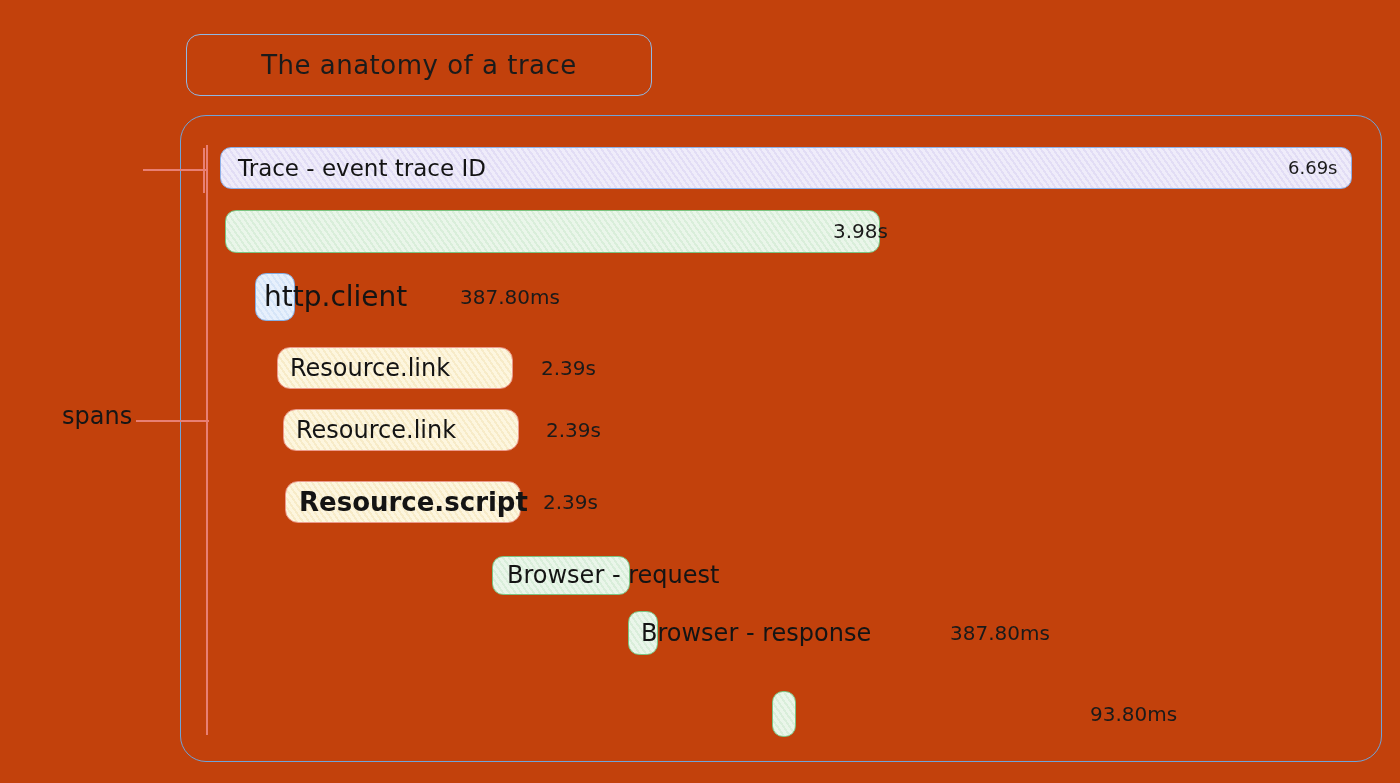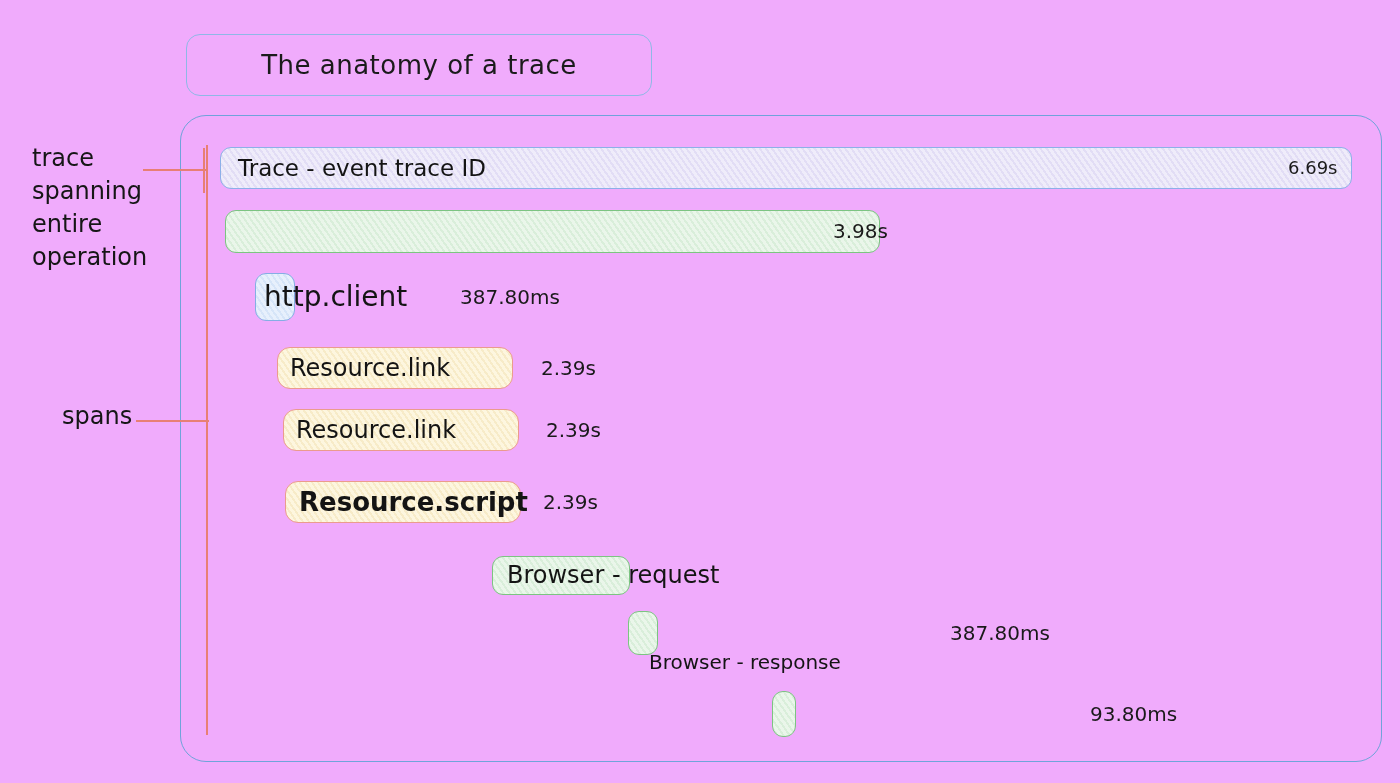--- a/index.html
+++ b/index.html
@@ -6,21 +6,21 @@
     margin: 0;
     padding: 0;
     background: #ffffff;
     font-family: "DejaVu Sans", "Liberation Sans", sans-serif;
     color: #1d1d1d;
   }
   #canvas {
     position: relative;
     width: 1400px;
     height: 783px;
-    background: #f0abfc;
+    background: #c2410c;
     overflow: hidden;
   }
 
   
   #title-box {
     position: absolute;
     left: 186px; top: 34px;
     width: 464px; height: 60px;
     border: 1.6px solid #8fb8e6;
     border-radius: 14px;
@@ -131,21 +131,21 @@
   #resscript-bar { left: 285px; top: 481px; width: 236px; height: 42px; }
   #resscript-lbl { left: 299px; top: 481px; line-height: 42px; font-size: 26px; font-weight: bold; }
   #resscript-dur { left: 543px; top: 481px; line-height: 42px; }
 
   
   #request-bar { left: 492px; top: 556px; width: 138px; height: 39px; }
   #request-lbl { left: 507px; top: 556px; line-height: 39px; font-size: 24px; }
 
   
   #response-bar { left: 628px; top: 611px; width: 30px; height: 44px; }
-  #response-lbl { left: 641px; top: 640px; line-height: 44px; font-size: 20px; margin-left: 8px; }
+  #response-lbl { left: 641px; top: 611px; line-height: 44px; font-size: 24px; }
   #response-dur { left: 950px; top: 611px; line-height: 44px; }
 
   
   #loadevent-bar { left: 772px; top: 691px; width: 24px; height: 46px; }
   #loadevent-lbl { left: 785px; top: 691px; line-height: 46px; font-size: 24px; }
   #loadevent-dur { left: 1090px; top: 691px; line-height: 46px; }
 </style>
 </head>
 <body>
 
@@ -155,21 +155,20 @@
     <span class="t">The anatomy of a trace</span>
   </div>
 
   <div id="frame"></div>
 
   <div id="red-vline" class="red-line"></div>
   <div id="trace-pointer" class="red-line"></div>
   <div id="trace-tick" class="red-line"></div>
   <div id="spans-pointer" class="red-line"></div>
 
-  <div id="trace-annotation">trace spanning entire operation</div>
   <div id="spans-annotation">spans</div>
 
   <div id="trace-bar" class="bar lavender"></div>
   <span id="trace-lbl" class="lbl">Trace - event trace ID</span>
   <span id="trace-dur" class="dur">6.69s</span>
 
   <div id="connect-bar" class="bar green"></div>
   <span id="connect-dur" class="dur">3.98s</span>
 
   <div id="httpclient-bar" class="bar blue"></div>

